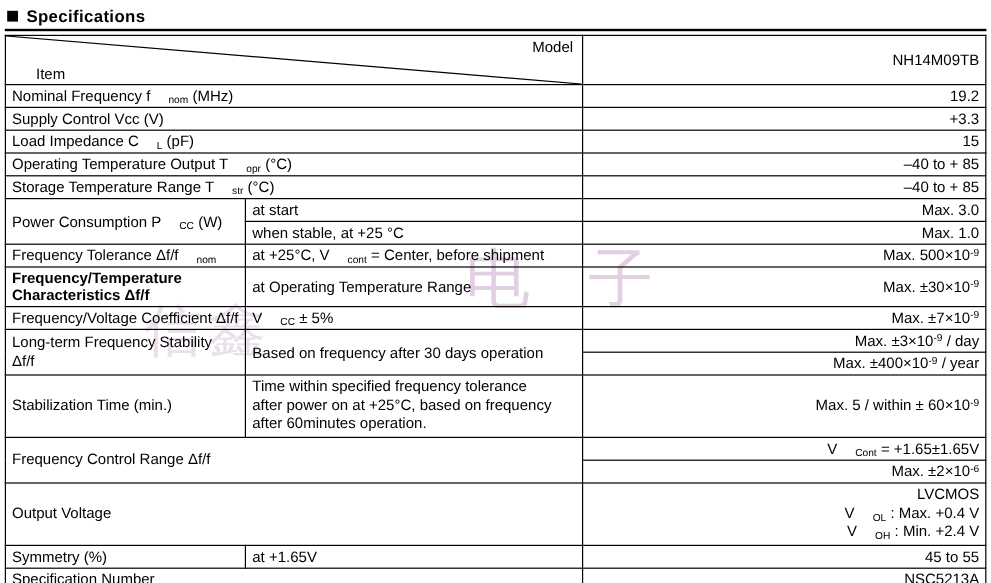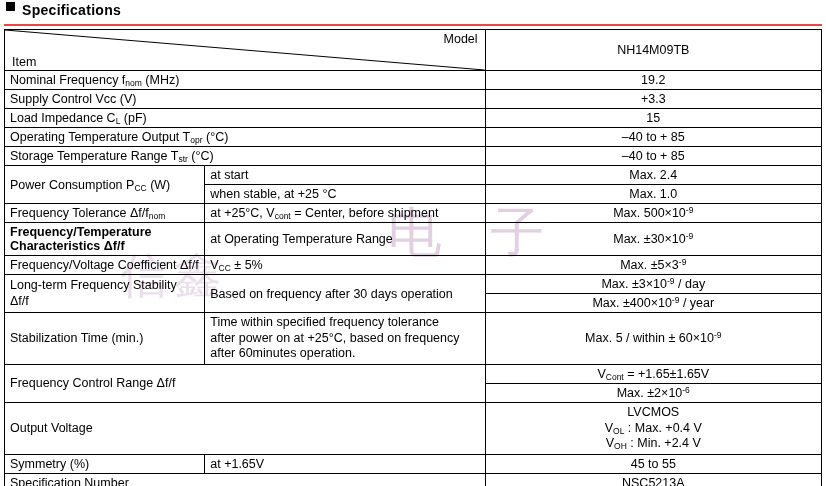--- a/index.html
+++ b/index.html
@@ -20,22 +20,23 @@
     width: 826px;
     height: 486px;
     box-sizing: border-box;
   }
 
   
   .header {
     position: relative;
     height: 22px;
     margin: 2px 4px 0 4px;
-    border-bottom: 2px solid #ef4444;
+    border-bottom: 2px solid #000000;
     display: flex;
+    align-items: center;
   }
   .header .sq {
     width: 9px;
     height: 9px;
     background: #000;
     margin-right: 7px;
     margin-left: 2px;
   }
   .header .title {
     font-size: 14px;
@@ -84,24 +85,24 @@
     border: 1px solid #000;
     font-size: 12.5px;
     padding: 2px 5px;
     vertical-align: middle;
     background: transparent;
   }
   .c-item   { width: 200px; }
   .c-mid    { width: 280px; }
   .c-val    { width: 336px; text-align: center; }
 
-  .center { text-align: center; }
+  .center { text-align: right; }
   .small  { font-size: 11px; }
   .xsmall { font-size: 10.5px; font-weight: bold; }
-  sub { font-size: 8.5px; vertical-align: baseline; position: relative; top: 2px; }
+  sub { font-size: 8.5px; vertical-align: baseline; position: relative; top: 2px; margin-left: 15px; }
   sup { font-size: 8.5px; vertical-align: baseline; position: relative; top: -4px; }
 
   
   .diag {
     position: relative;
     height: 40px;
     padding: 0 !important;
     overflow: hidden;
     margin-left: 36px;
   }
@@ -111,21 +112,21 @@
     width: 100%; height: 100%;
   }
   .diag .model {
     position: absolute;
     right: 7px;
     top: 2px;
     font-size: 12.5px;
   }
   .diag .itemlbl {
     position: absolute;
-    left: 7px;
+    left: 25px;
     bottom: 1px;
     font-size: 12.5px;
   }
   .lh { line-height: 1.25; }
 </style>
 </head>
 <body>
 
 <div class="page">
 
@@ -187,21 +188,21 @@
           <span>Storage Temperature Range  T</span><sub>str</sub><span>  (°C)</span>
         </td>
         <td class="center">–40 to + 85</td>
       </tr>
 
       <tr>
         <td rowspan="2">
           <span>Power Consumption  P</span><sub>CC</sub><span>  (W)</span>
         </td>
         <td>at start</td>
-        <td class="center">Max. 2.4</td>
+        <td class="center">Max. 3.0</td>
       </tr>
       <tr>
         <td>when stable, at +25 °C</td>
         <td class="center">Max. 1.0</td>
       </tr>
 
       <tr>
         <td>
           <span>Frequency Tolerance  Δf/f</span><sub>nom</sub>
         </td>
@@ -220,21 +221,21 @@
           <span>Max. ±30×10</span><sup>-9</sup>
         </td>
       </tr>
 
       <tr>
         <td class="small">Frequency/Voltage Coefficient Δf/f</td>
         <td>
           <span>V</span><sub>CC</sub><span> ± 5%</span>
         </td>
         <td class="center">
-          <span>Max. ±5×3</span><sup>-9</sup>
+          <span>Max. ±7×10</span><sup>-9</sup>
         </td>
       </tr>
 
       <tr>
         <td rowspan="2" class="lh">
           <span>Long-term Frequency Stability</span><br>
           <span>Δf/f</span>
         </td>
         <td rowspan="2">Based on frequency after 30 days operation</td>
         <td class="center">

